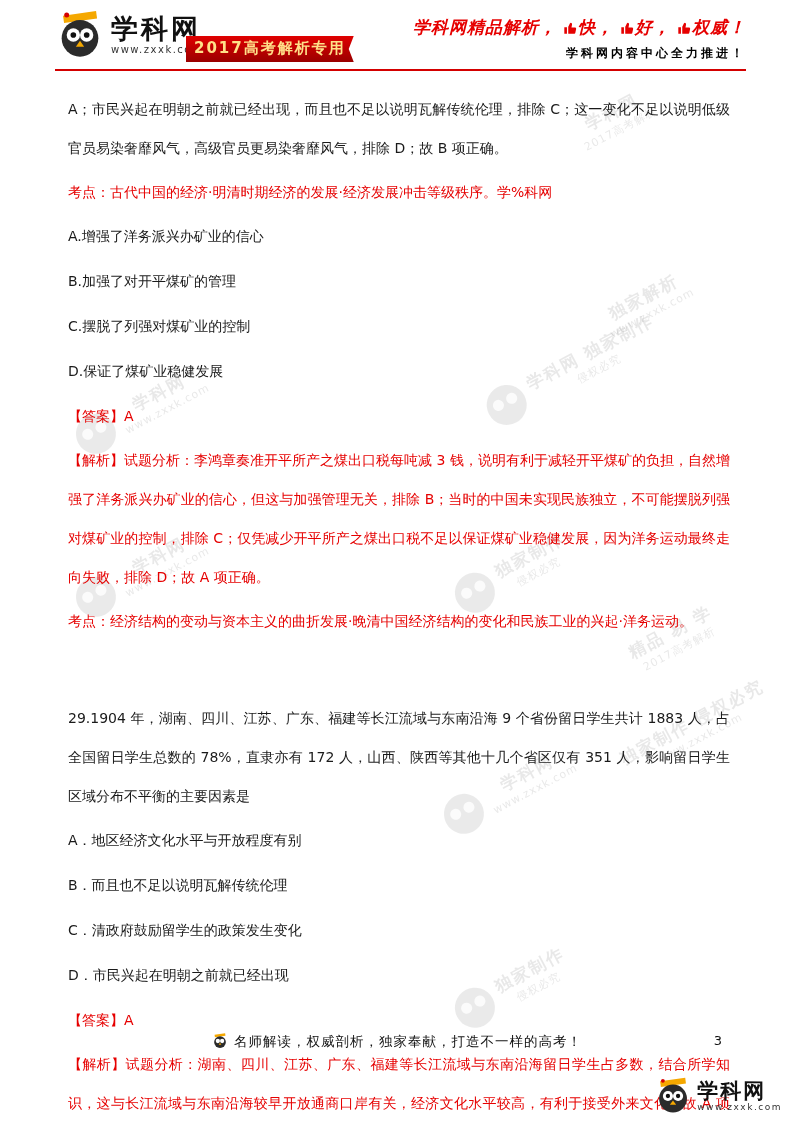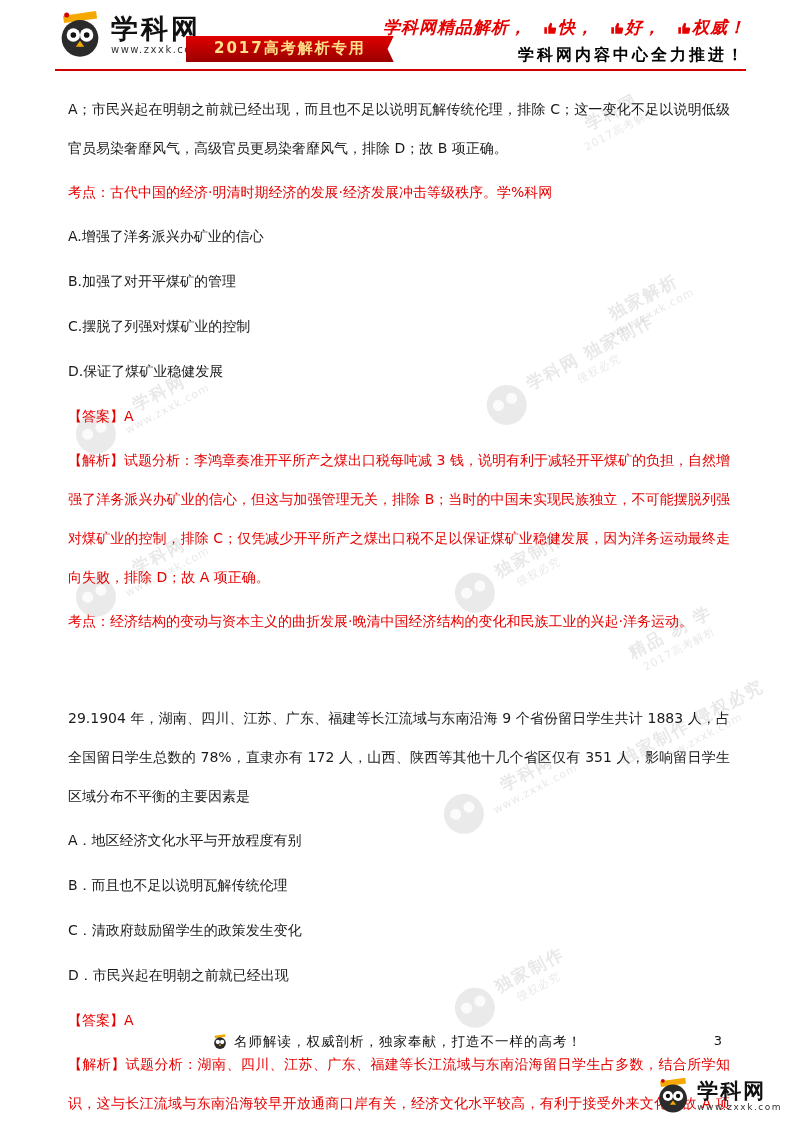--- a/index.html
+++ b/index.html
@@ -15,33 +15,33 @@
   }
 
   
   .logo { position:absolute; top:10px; left:55px; display:flex; align-items:center; gap:6px; }
   .logo-title { font-size:27px; font-weight:bold; letter-spacing:3px; color:#111; line-height:1.05; }
   .logo-url { font-size:10px; letter-spacing:1.5px; color:#333; }
   .banner {
     position:absolute; left:186px; top:36px;
     background: linear-gradient(#e00000,#9a0000);
     color:#ffe089; font-weight:bold; font-size:15px;
-    padding:3px 28px 4px; letter-spacing:2px;
+    padding:3px 8px 4px; letter-spacing:2px;
     clip-path: polygon(0 0,100% 0,97% 50%,100% 100%,0 100%);
   }
   .slogan {
     position:absolute; right:48px; top:16px;
     color:#e60000; font-weight:bold; font-style:italic;
     font-size:17px; letter-spacing:1px;
-    display:flex; align-items:center; gap:16px;
+    display:flex; align-items:center; gap:6px;
   }
   .sl-item { display:inline-flex; align-items:center; gap:1px; }
   .subslogan {
     position:absolute; right:48px; top:45px;
-    font-weight:bold; font-size:16px; letter-spacing:3px; color:#000;
+    font-weight:bold; font-size:12px; letter-spacing:3px; color:#000;
   }
   .header-rule { position:absolute; left:55px; right:48px; top:69px; height:2px; background:#d40000; }
 
   
   .content {
     position:absolute; left:68px; top:90px; width:662px;
     font-size:14px; line-height:39px;
   }
   .blk { margin:0 0 5px; text-align:justify; color:#1a1a1a; }
   .red { color:#e60000; }
@@ -61,21 +61,21 @@
     border-radius:50%; background:#e8e8e8;
   }
   .wm-owl::before { left:7px; } .wm-owl::after { right:7px; }
   .wm-l1 { font-size:17px; font-weight:bold; letter-spacing:2px; }
   .wm-l2 { font-size:11px; letter-spacing:1px; }
 
   
   .footer-slogan {
     position:absolute; left:0; right:0; top:1033px;
     text-align:center; font-size:13.5px; color:#111; letter-spacing:1px;
-    display:flex; justify-content:center; align-items:center; gap:6px;
+    display:flex; justify-content:center; align-items:flex-start; gap:6px;
   }
   .page-num { position:absolute; right:72px; top:1033px; font-size:13px; color:#111; }
   .footer-logo { position:absolute; right:12px; bottom:8px; display:flex; align-items:center; gap:5px; }
   .footer-logo .logo-title { font-size:21px; letter-spacing:2px; }
   .footer-logo .logo-url { font-size:9px; }
 </style>
 </head>
 <body>
 
 <div class="page">

